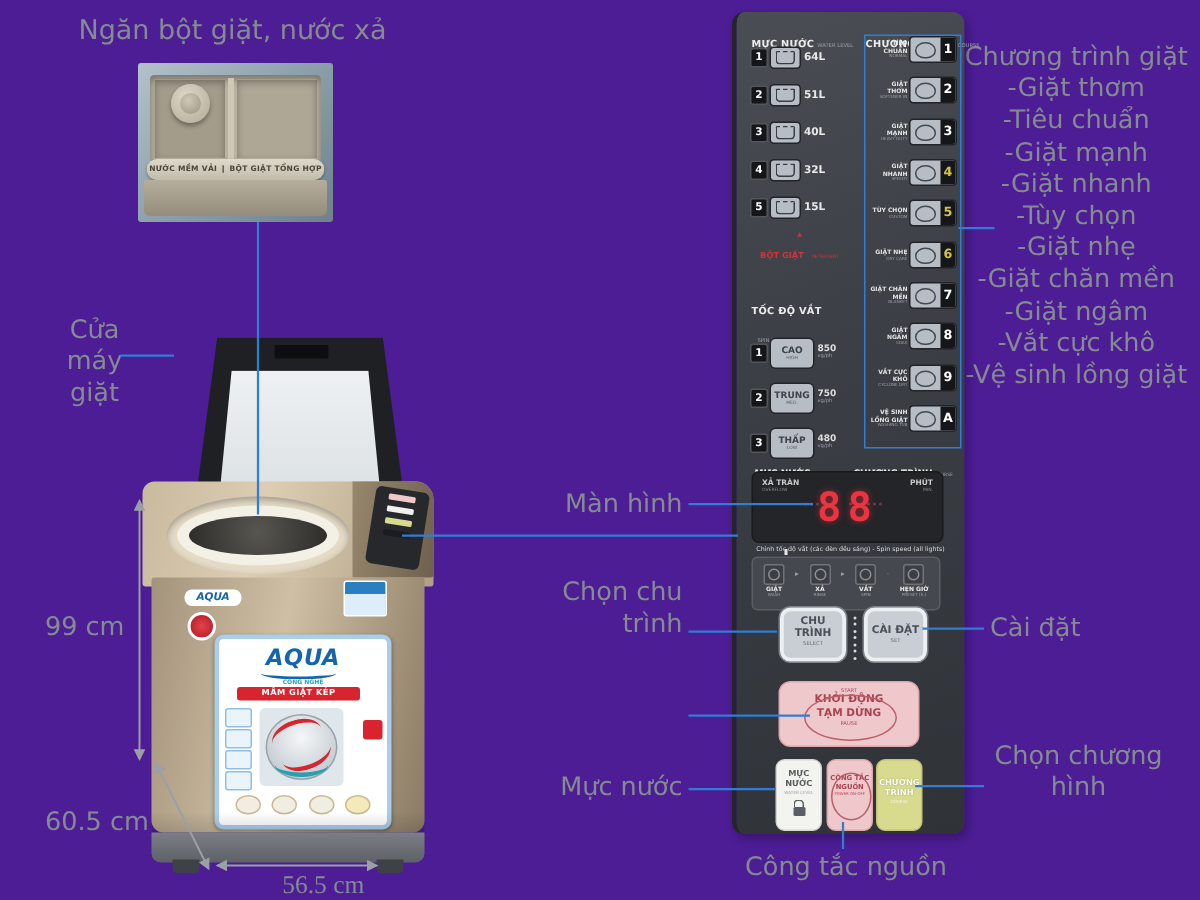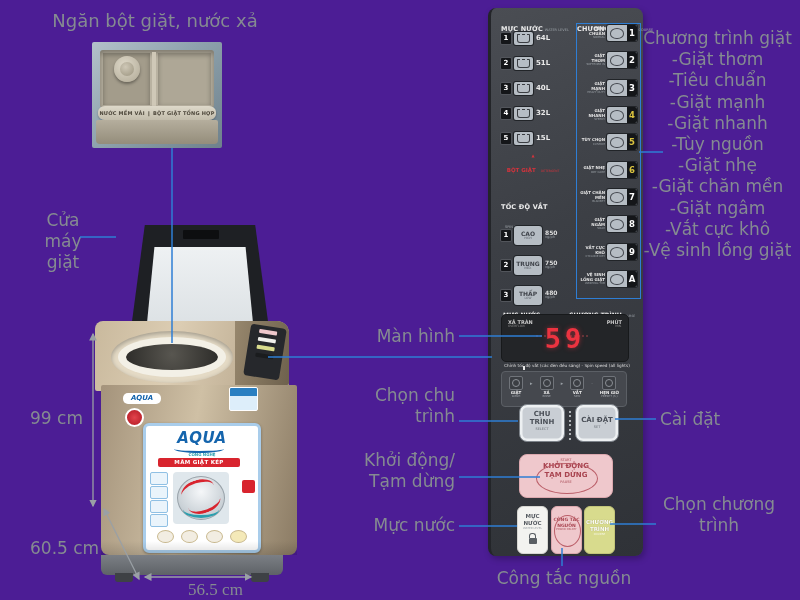--- a/index.html
+++ b/index.html
@@ -36,21 +36,21 @@
         background:linear-gradient(105deg,#c9b99d,#dccdb3 40%,#b1a086);}
   .hole-outer{position:absolute;left:16px;top:10px;width:122px;height:52px;border-radius:50%;
         background:#e4dac5;box-shadow:inset 0 2px 5px rgba(0,0,0,.3);}
   .hole-ring{position:absolute;left:7px;top:6px;right:7px;bottom:6px;border-radius:50%;background:#f3f0e6;}
   .hole-dark{position:absolute;left:8px;top:7px;right:8px;bottom:7px;border-radius:50%;
         background:radial-gradient(circle at 50% 40%,#585650,#2c2b28);}
   .ctrl-strip{position:absolute;left:140px;top:0;width:54px;height:64px;border-radius:0 12px 2px 0;
         background:linear-gradient(100deg,#97876d,#6e614d);}
   .ctrl-pad{position:absolute;left:12px;top:5px;width:36px;height:52px;background:#26282c;border-radius:4px;transform:rotate(9deg);}
   .ctrl-pad i{display:block;width:18px;height:4px;border-radius:1px;margin:4px auto 0;}
-  .body-front{position:absolute;left:6px;top:160px;width:196px;height:170px;border-radius:2px 2px 8px 8px;
+  .body-front{position:absolute;left:6px;top:160px;width:182px;height:170px;border-radius:2px 2px 8px 8px;
         background:linear-gradient(100deg,#a4937b,#cfc0a5 45%,#8b7b64);}
   .logo-pill{position:absolute;left:22px;top:8px;width:38px;height:11px;background:#fff;border-radius:5px;
         font-size:7px;font-weight:bold;font-style:italic;color:#1464ac;text-align:center;line-height:11px;}
   .red-badge{position:absolute;left:24px;top:23px;width:15px;height:15px;border-radius:50%;border:2px solid #fff;
         background:radial-gradient(#e2434c,#b01822);}
   .energy{position:absolute;left:128px;top:2px;width:27px;height:22px;border:1px solid #fff;border-radius:2px;
         background:linear-gradient(#2a7fc1 35%,#ddeefa 35%);}
   .sticker{position:absolute;left:42px;top:38px;width:112px;height:124px;background:#fff;border:3px solid #a9cdeb;
         border-radius:6px;box-shadow:0 1px 3px rgba(0,0,0,.35);}
   .aqua-big{position:absolute;left:0;right:0;top:3px;text-align:center;font-size:15px;font-weight:bold;
@@ -229,38 +229,37 @@
       </div>
       <div style="position:absolute;left:0;bottom:0;width:100%;height:14px;background:linear-gradient(#00000000,#00000022);"></div>
     </div>
     <div class="base"></div>
     <div class="foot" style="left:20px;"></div>
     <div class="foot" style="left:156px;"></div>
   </div>
 
   <div class="callout r" style="left:340px;top:326px;width:115px;">Màn hình</div>
   <div class="callout r" style="left:365px;top:385px;width:90px;">Chọn chu trình</div>
-  <div class="callout r" style="left:358px;top:450px;width:97px;">Khởi động/ Tạm dừng</div>
   <div class="callout r" style="left:350px;top:515px;width:105px;">Mực nước</div>
 
   <div class="proglist">
     <div>Chương trình giặt</div>
     <div>-Giặt thơm</div>
     <div>-Tiêu chuẩn</div>
     <div>-Giặt mạnh</div>
     <div>-Giặt nhanh</div>
-    <div>-Tùy nguồn</div>
+    <div>-Tùy chọn</div>
     <div>-Giặt nhẹ</div>
     <div>-Giặt chăn mền</div>
     <div>-Giặt ngâm</div>
     <div>-Vắt cực khô</div>
     <div>-Vệ sinh lồng giặt</div>
   </div>
   <div class="callout" style="left:660px;top:409px;">Cài đặt</div>
-  <div class="callout c" style="left:650px;top:494px;width:138px;">Chọn chương trình</div>
+  <div class="callout c" style="left:650px;top:494px;width:138px;">Chọn chương hình</div>
   <div class="callout c" style="left:488px;top:568px;width:152px;">Công tắc nguồn</div>
 
   <div class="panel">
     <div class="hdr" style="left:10px;top:8px;">
       <span class="vi">MỰC NƯỚC</span><span class="en">WATER LEVEL</span>
     </div>
     <div class="hdr" style="left:86px;top:8px;">
       <span class="vi">CHƯƠNG TRÌNH</span><span class="en">COURSE</span>
     </div>
 
@@ -458,21 +457,21 @@
       <div class="dl" style="left:6px;">
         <span class="vi">XẢ TRÀN</span>
         <span class="en">OVERFLOW</span>
       </div>
       <div class="led" style="left:34px;"><i></i><i></i><i></i></div>
       <div class="led" style="left:64px;"><i></i><i></i><i></i><i></i><i></i><i></i></div>
       <div class="dl" style="right:6px;text-align:right;">
         <span class="vi">PHÚT</span>
         <span class="en">MIN.</span>
       </div>
-      <div class="digits">59</div>
+      <div class="digits">88</div>
     </div>
 
     <div class="hint">Chỉnh tốc độ vắt (các đèn đều sáng) - Spin speed (all lights)</div>
 
     <div class="tick"></div>
     <div class="status">
       <div class="st-cell">
         <div class="st-ico">
             <i></i>
           </div>

